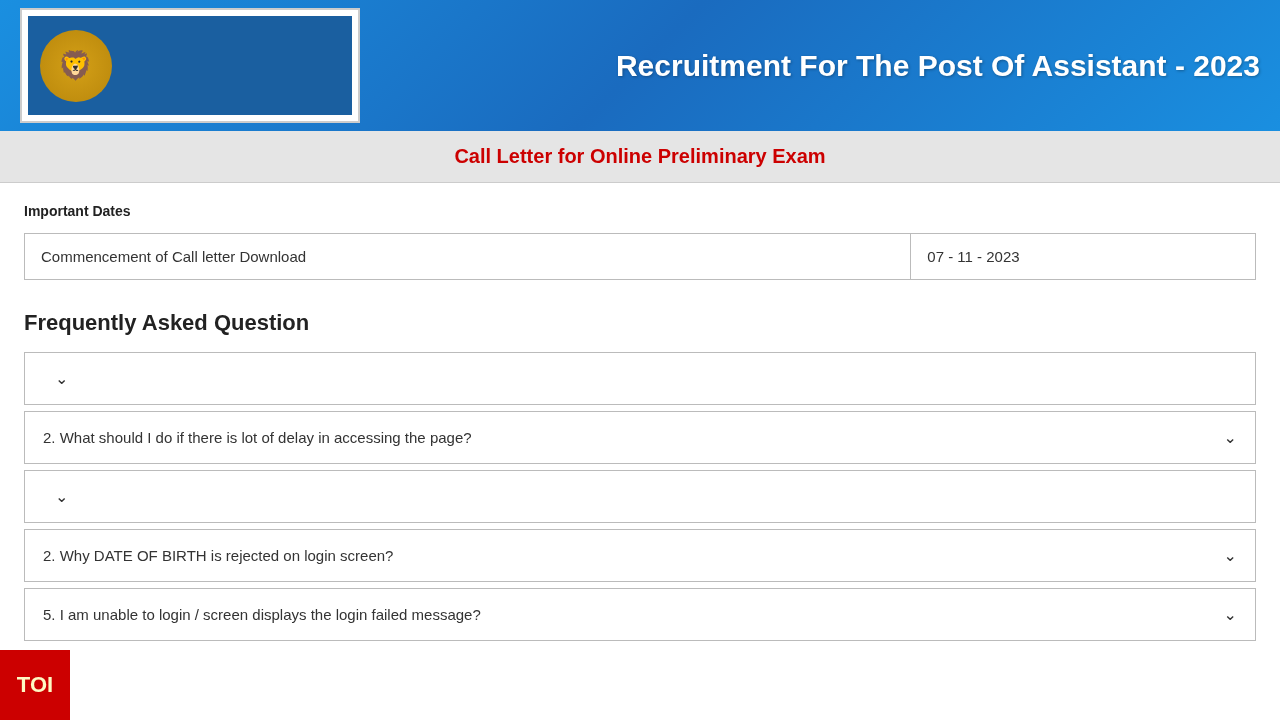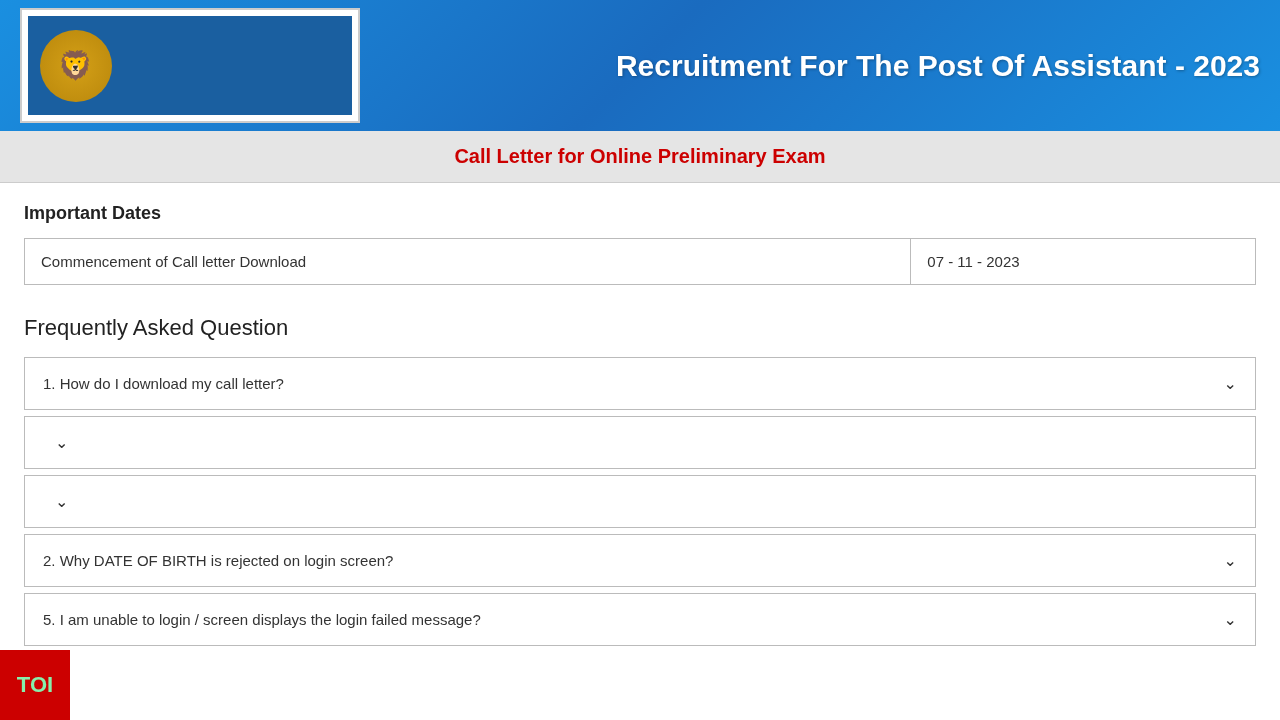--- a/index.html
+++ b/index.html
@@ -107,21 +107,21 @@
       font-weight: bold;
     }
 
     
     .main-content {
       padding: 20px 24px;
     }
 
     
     .section-title {
-      font-size: 18px;
+      font-size: 14px;
       font-weight: bold;
       color: #222;
       margin-bottom: 14px;
     }
 
     .dates-table {
       width: 100%;
       border-collapse: collapse;
       border: 1px solid #bbb;
       margin-bottom: 30px;
@@ -147,21 +147,21 @@
     }
 
     .dates-table td:last-child {
       border-right: none;
       width: 28%;
     }
 
     
     .faq-title {
       font-size: 22px;
-      font-weight: normal;
+      font-weight: bold;
       color: #222;
       margin-bottom: 16px;
     }
 
     .faq-item {
       border: 1px solid #bbb;
       margin-bottom: 6px;
       display: flex;
       align-items: center;
       justify-content: space-between;
@@ -181,21 +181,21 @@
       flex-shrink: 0;
       margin-left: 12px;
     }
 
     
     .toi-badge {
       position: fixed;
       bottom: 0;
       left: 0;
       background: #cc0000;
-      color: #86efac;
+      color: #fef9c3;
       font-size: 22px;
       font-weight: bold;
       width: 70px;
       height: 70px;
       display: flex;
       align-items: center;
       justify-content: center;
       z-index: 1000;
     }
   </style>
@@ -226,25 +226,25 @@
         <tr>
       <td>Commencement of Call letter Download</td>
       <td>07 - 11 - 2023</td>
     </tr>
   </tbody>
     </table>
 
   <div class="faq-title">Frequently Asked Question</div>
 
   <div class="faq-item">
-    <span class="faq-question">1. How do I download my call letter?</span>
-    <span class="faq-chevron">⌄</span>
-  </div>
-
-  <div class="faq-item">
+    <span class="faq-chevron">⌄</span>
+  </div>
+
+  <div class="faq-item">
+    <span class="faq-question">2. What should I do if there is lot of delay in accessing the page?</span>
     <span class="faq-chevron">⌄</span>
   </div>
 
   <div class="faq-item">
     <span class="faq-chevron">⌄</span>
   </div>
 
   <div class="faq-item">
     <span class="faq-question">2. Why DATE OF BIRTH is rejected on login screen?</span>
     <span class="faq-chevron">⌄</span>

